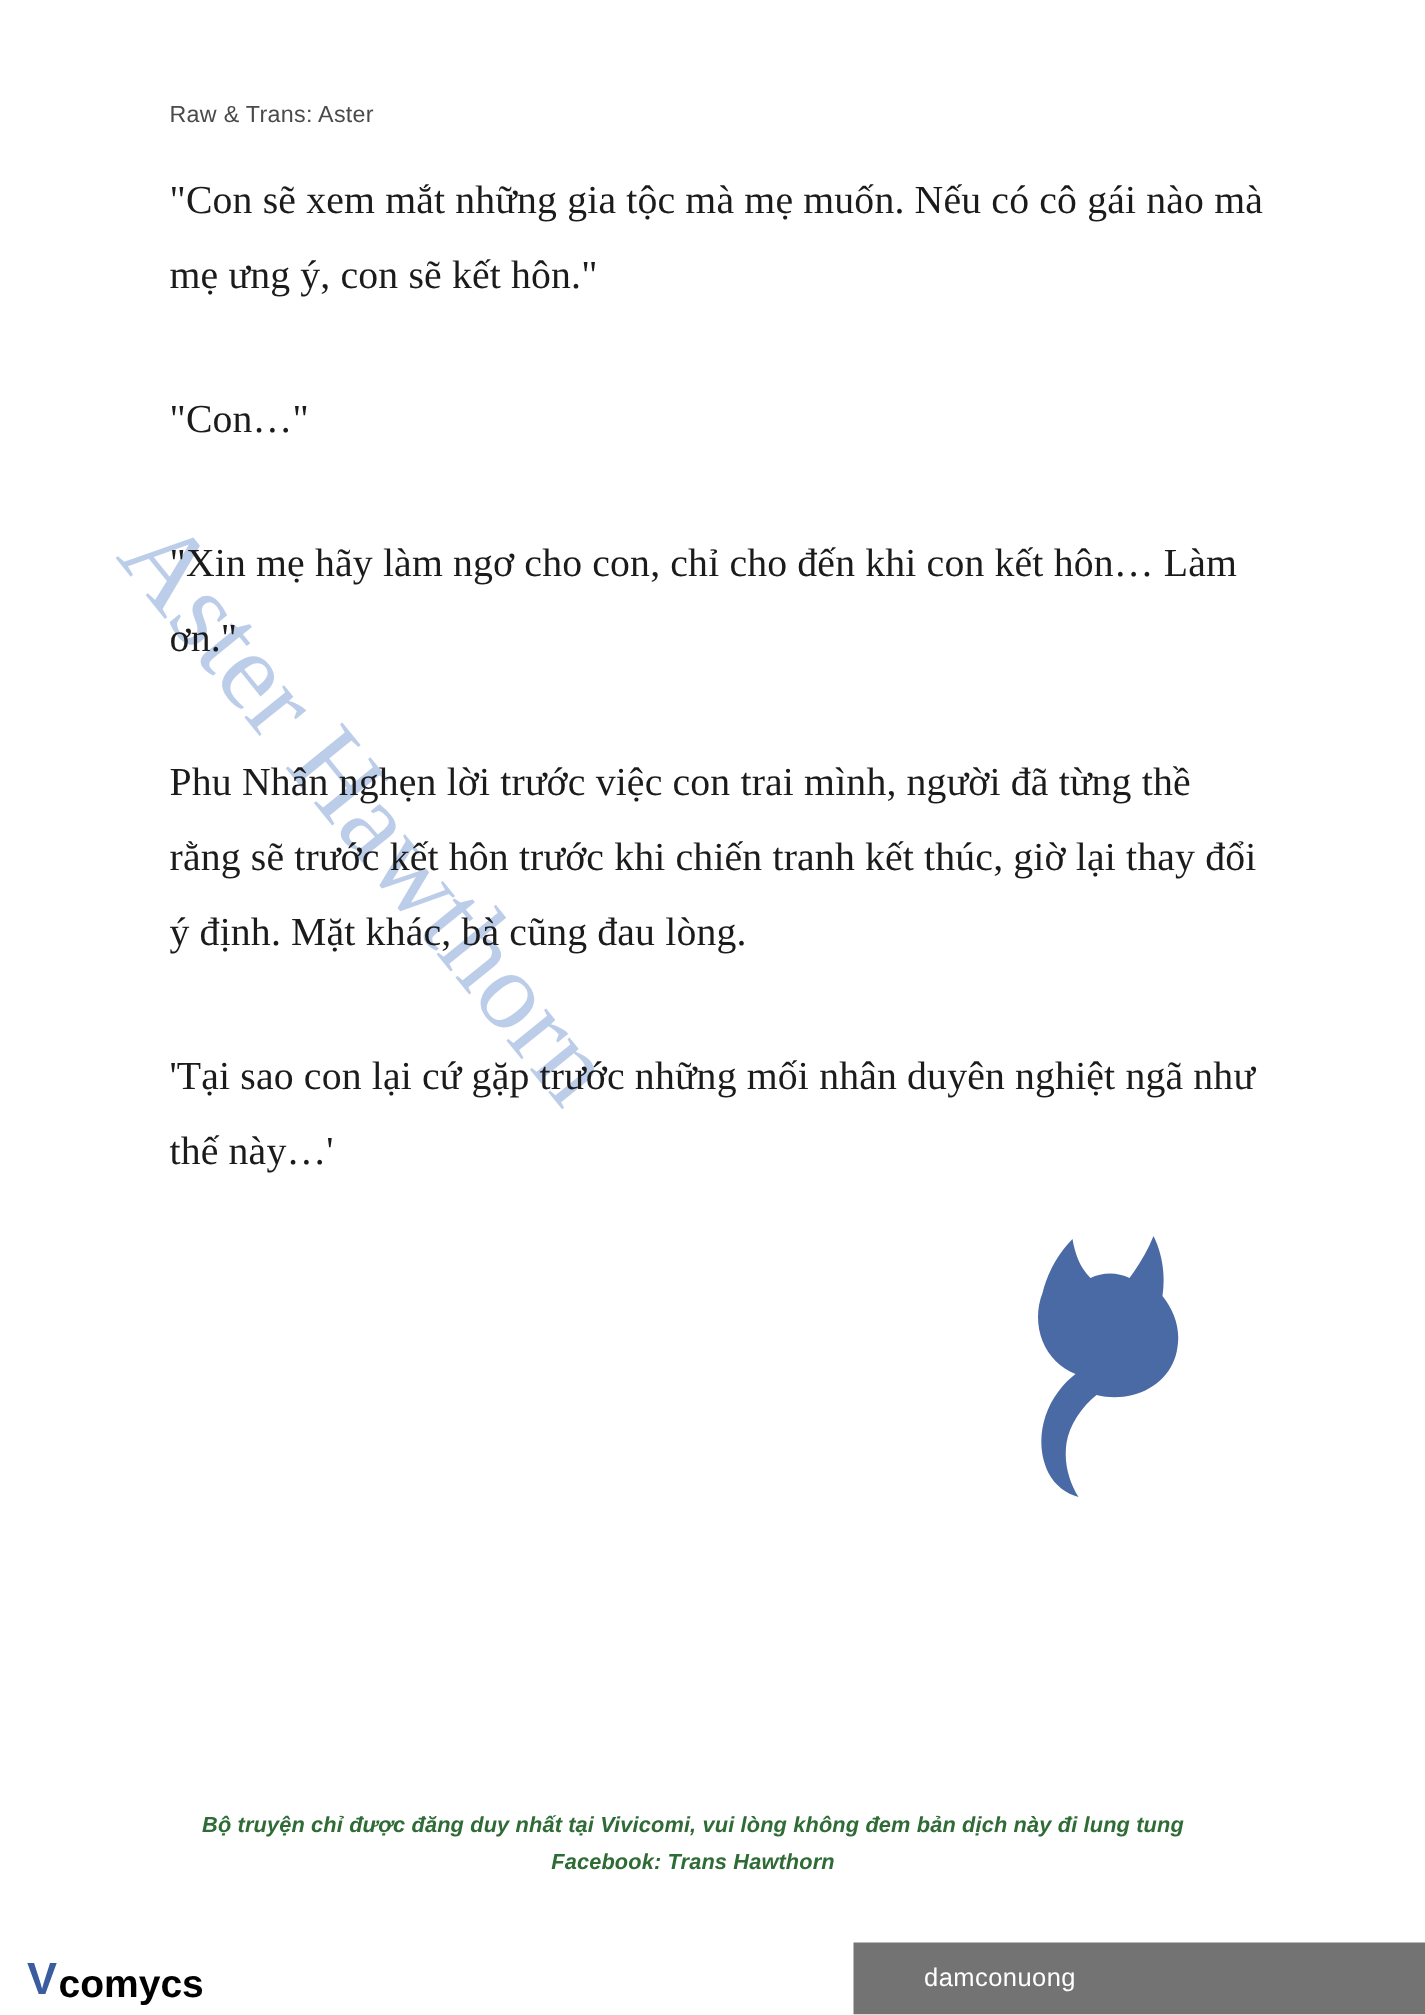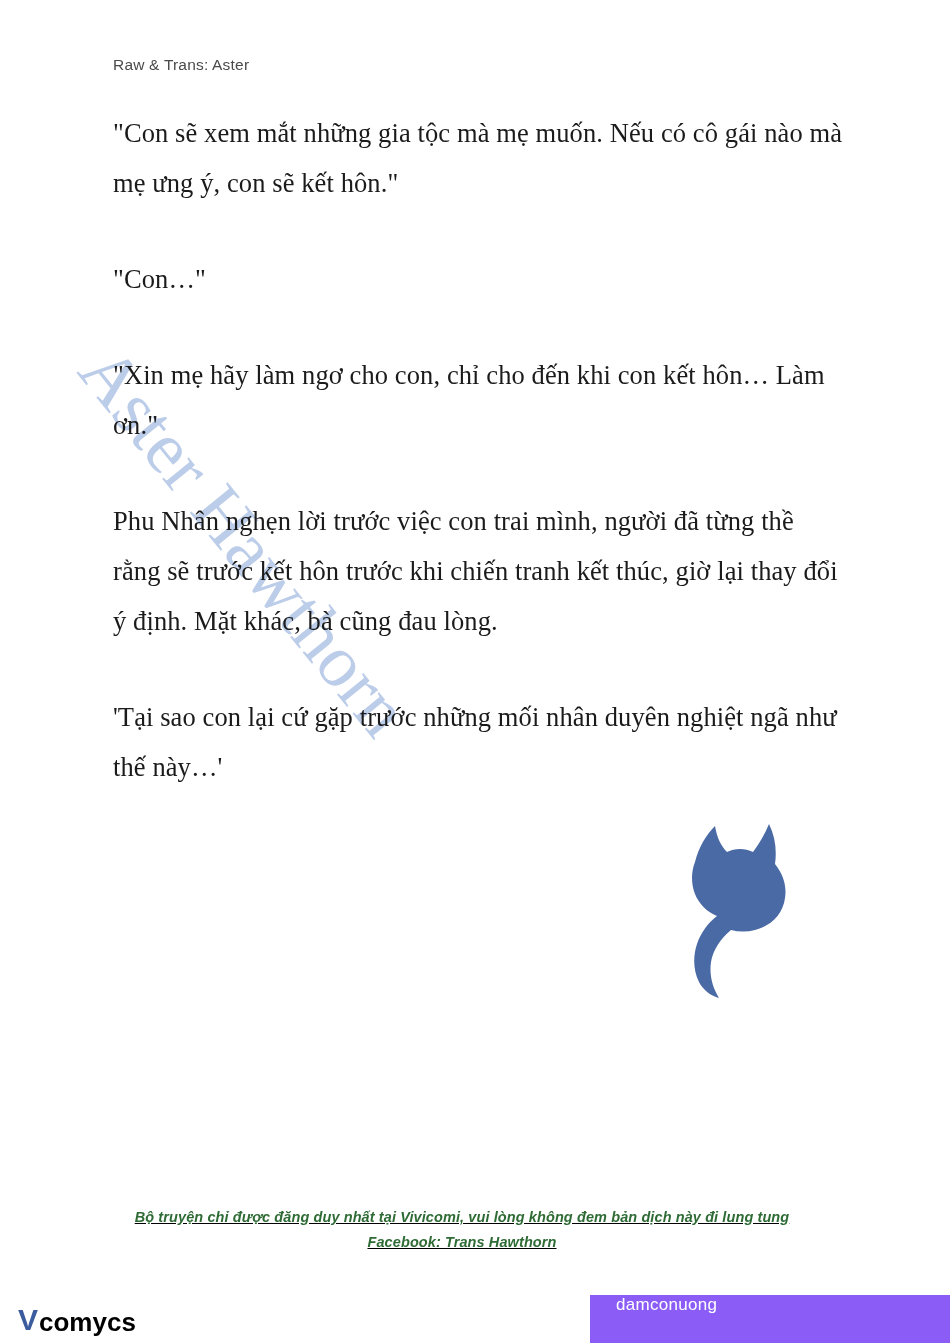--- a/index.html
+++ b/index.html
@@ -17,21 +17,21 @@
   .page {
     position: relative;
     width: 950px;
     height: 1343px;
     overflow: hidden;
   }
 
   
   .credit {
     position: absolute;
-    top: 56px;
+    top: 68px;
     left: 113px;
     font-family: "Liberation Sans", sans-serif;
     font-size: 15.5px;
     color: #4a4a4a;
     letter-spacing: 0.2px;
     white-space: nowrap;
   }
 
   
   .content {
@@ -79,21 +79,20 @@
   }
 
   
   .footer-notes {
     position: absolute;
     left: 0;
     top: 1205px;
     width: 924px;
     text-align: center;
     z-index: 3;
-    text-decoration: underline;
   }
   .footer-notes div {
     font-family: "Liberation Sans", sans-serif;
     font-size: 14.5px;
     font-weight: bold;
     font-style: italic;
     color: #2e6b35;
     line-height: 25px;
     letter-spacing: 0.1px;
   }
@@ -130,23 +129,25 @@
     color: #000000;
     line-height: 1;
     margin-left: 1px;
   }
   .damconuong-strip {
     position: absolute;
     right: 0;
     bottom: 0;
     width: 360px;
     height: 48px;
-    background: #8b5cf6;
+    background: #737373;
     display: flex;
+    align-items: center;
     justify-content: flex-start;
+    padding-left: 21px;
   }
   .damconuong-strip span {
     font-family: "Liberation Sans", sans-serif;
     font-size: 17px;
     color: #ffffff;
     margin-left: 26px;
     letter-spacing: 0.3px;
   }
 </style>
 </head>

